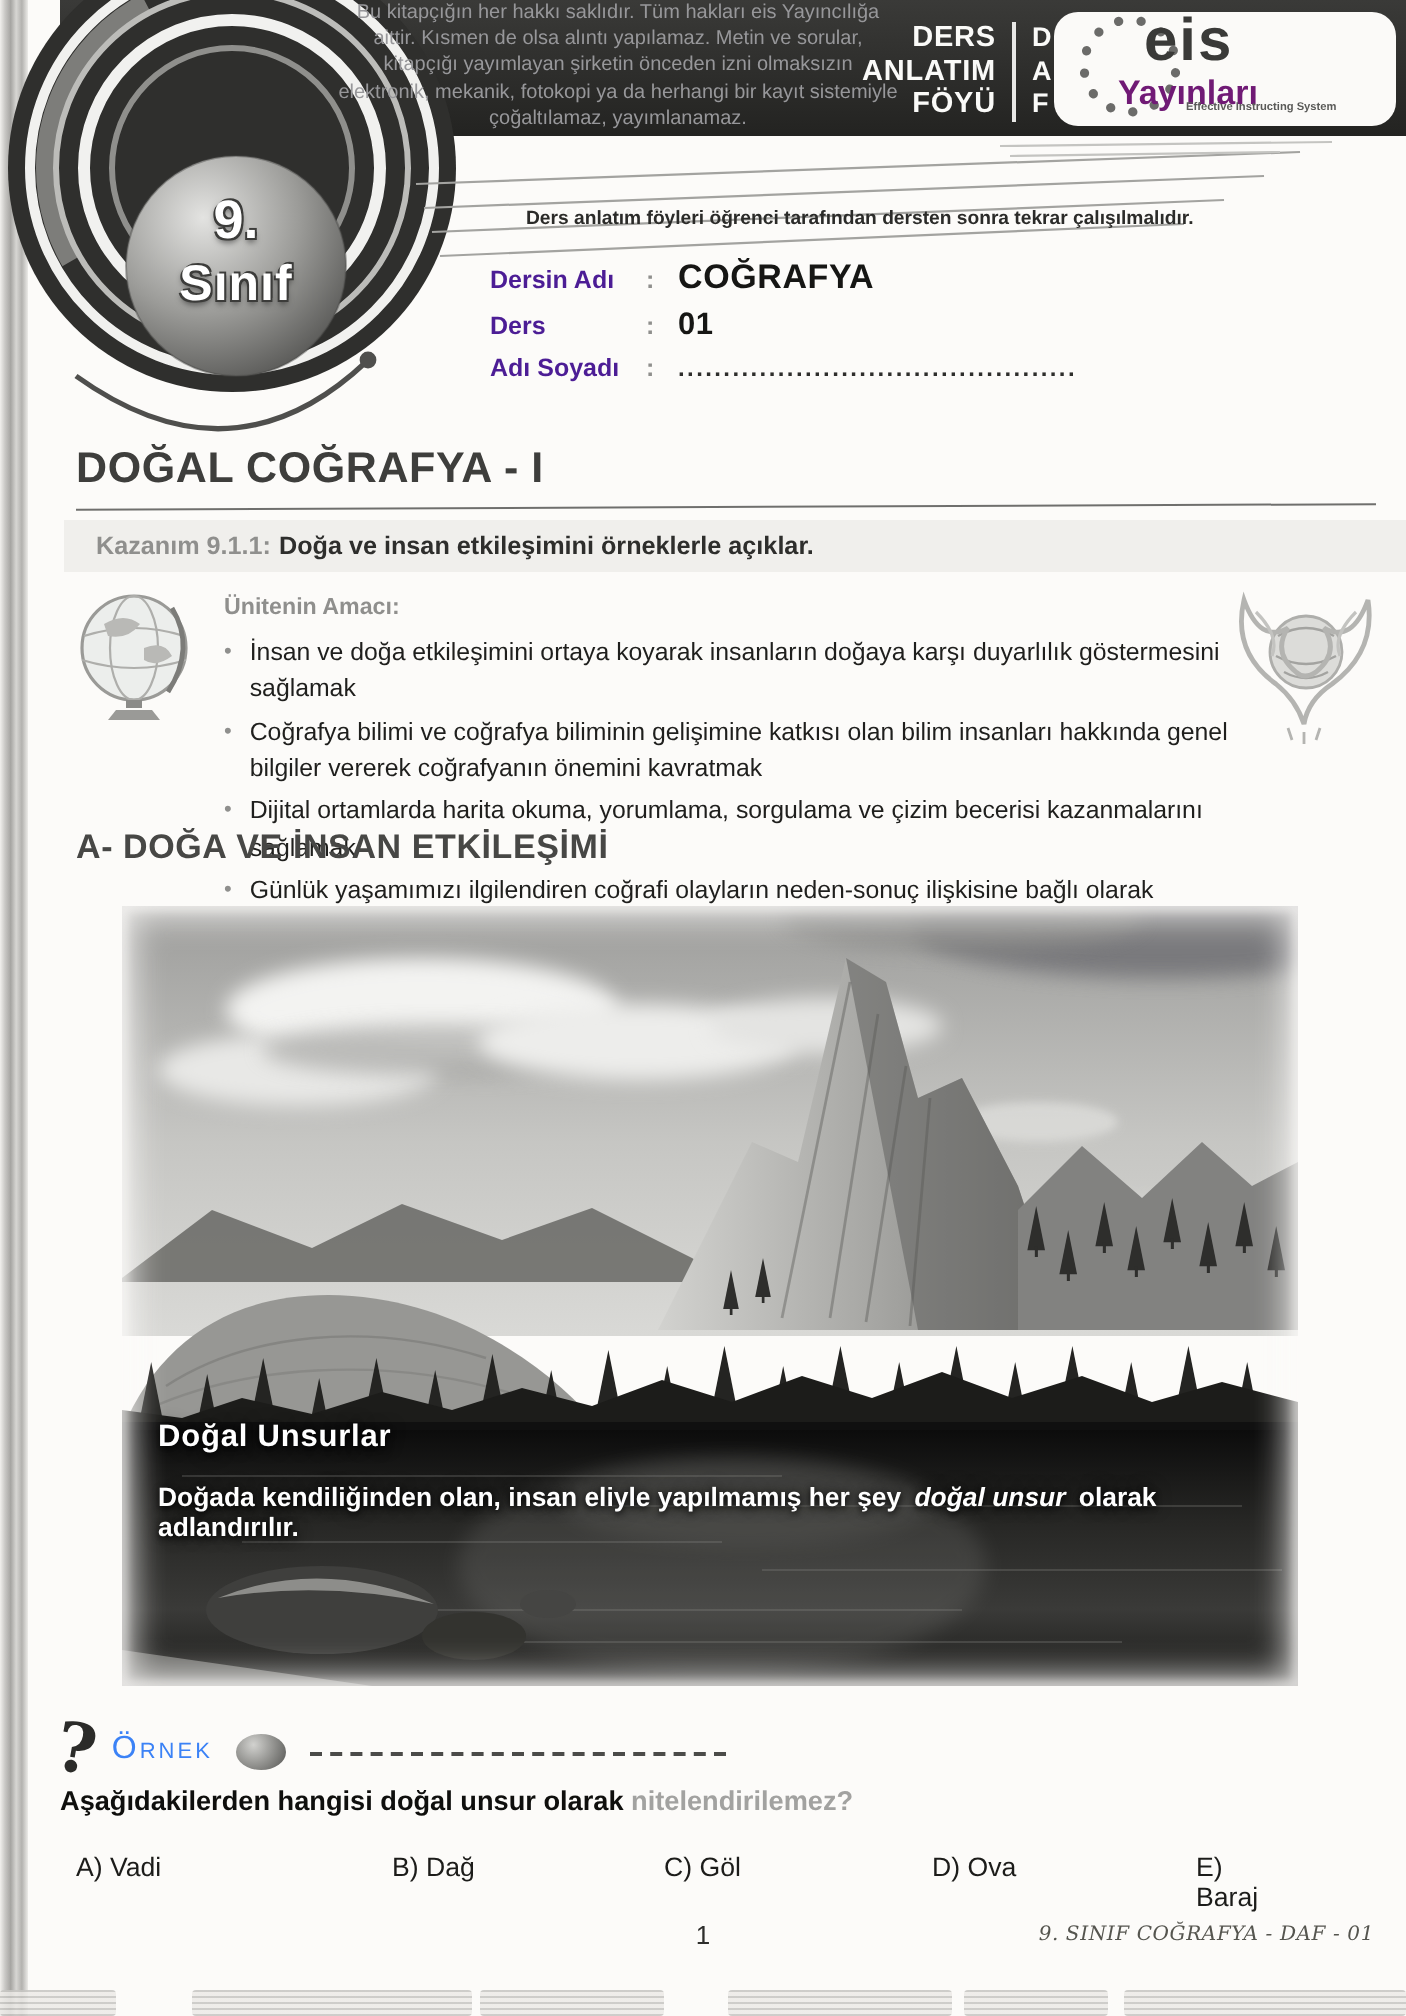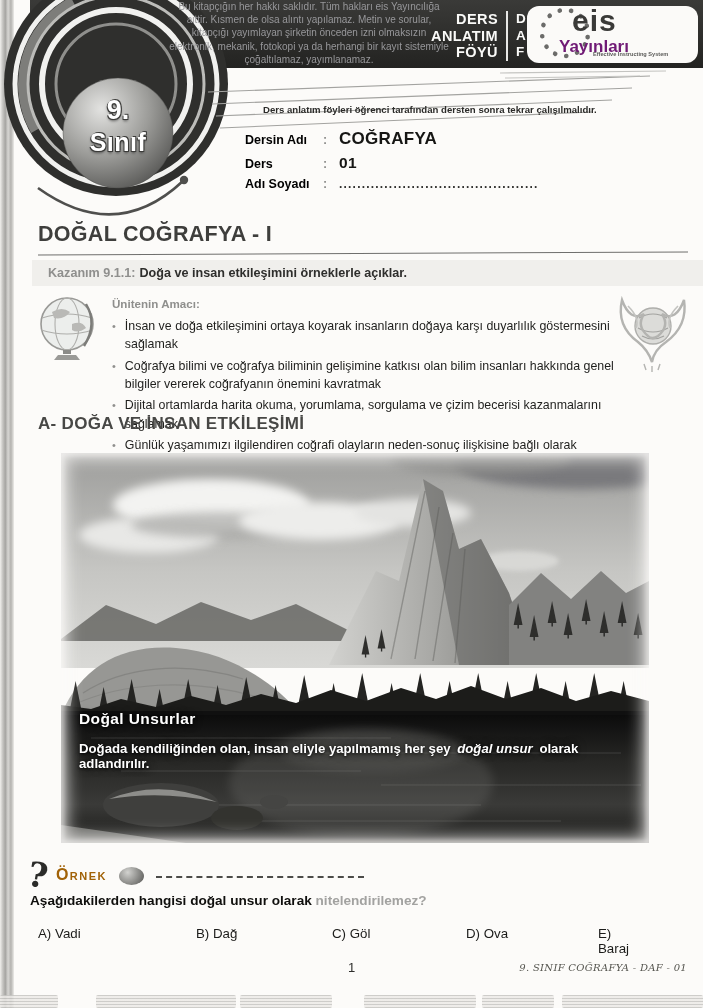--- a/index.html
+++ b/index.html
@@ -36,21 +36,21 @@
     position:absolute; left:527px; top:6px; width:171px; height:57px;
     background:#fbfaf8; border-radius:12px;
   }
   .logo-name{position:absolute; left:45px; top:-2px; font-size:30px; font-weight:800; letter-spacing:1px; color:#3a3a38;}
   .logo-sub{position:absolute; left:32px; top:31px; font-size:17px; font-weight:bold; color:#701a75;}
   .logo-tag{position:absolute; left:66px; top:45px; font-size:5.6px; font-weight:bold; color:#5a5a58;}
   .note{position:absolute; left:243px; top:104px; font-size:9.6px; font-weight:bold; color:#2b2b29;padding-left:20px;}
   
   .form{position:absolute; left:245px; top:129px;}
   .frow{display:flex; align-items:baseline; margin-bottom:5px;}
-  .flabel{width:78px; color:#000000; font-weight:bold; font-size:12.5px;}
+  .flabel{width:78px; color:#4c1d95; font-weight:bold; font-size:12.5px;}
   .fcolon{width:16px; color:#8f8f8d; font-weight:bold; font-size:12.5px;}
   .fvalue{color:#161614; font-weight:800; font-size:17px; letter-spacing:.3px;}
   .frow:nth-child(2) .fvalue{font-size:15.5px;}
   .frow:nth-child(3) .fvalue{font-size:12px; letter-spacing:1.2px; color:#2e2e2c;}
   
   .sec-title{position:absolute; left:38px; top:222px; margin:0; font-size:21.5px; font-weight:800; color:#3e3e3c; letter-spacing:.3px;}
   .sec-rule{position:absolute; left:38px; top:253px; width:650px; border-top:1.4px solid #6f6f6d; transform:rotate(-.25deg);}
   .kazanim{
     position:absolute; left:32px; top:260px; width:648px;
     background:#f0efec; padding:6px 16px; font-size:12.6px; font-weight:bold; color:#2e2e2c;
@@ -77,21 +77,21 @@
     position:absolute; left:18px; top:288px; width:558px; font-size:13.2px; font-weight:bold; color:#fff;
     text-shadow:0 1px 3px rgba(0,0,0,.95), 0 0 8px rgba(0,0,0,.6);
   }
   .cap-text em{font-style:italic; padding:0 3px;}
   
   .ornek-row{position:absolute; left:28px; top:857px; display:flex; align-items:center; height:36px;}
   .qmark{
     font-family:"DejaVu Serif", serif; font-size:34px; font-weight:bold; color:#2b2b29;
     transform:rotate(10deg); line-height:1; margin-right:8px;
   }
-  .ornek-label{font-size:16px; font-weight:700; color:#a16207; letter-spacing:1.5px; font-variant:small-caps;}
+  .ornek-label{font-size:16px; font-weight:400; color:#3b82f6; letter-spacing:1.5px; font-variant:small-caps;}
   .sphere{
     width:25px; height:18px; border-radius:50%; margin:2px 12px 0 12px;
     background:radial-gradient(circle at 35% 30%, #d2d2cf, #8b8b88 55%, #525250 100%);
   }
   .dashes{width:208px; border-top:2.6px dashed #4b4b49; margin-top:3px;}
   .question{position:absolute; left:30px; top:893px; font-size:13.6px; font-weight:800; color:#0f0f0d;}
   .q-em{color:#a2a2a0;}
   .options{position:absolute; left:0; top:926px; width:560px; height:20px;padding-left:32px;}
   .opt{position:absolute; font-size:13.3px; color:#1c1c1a;}
   .opt:nth-of-type(1){left:38px;}

